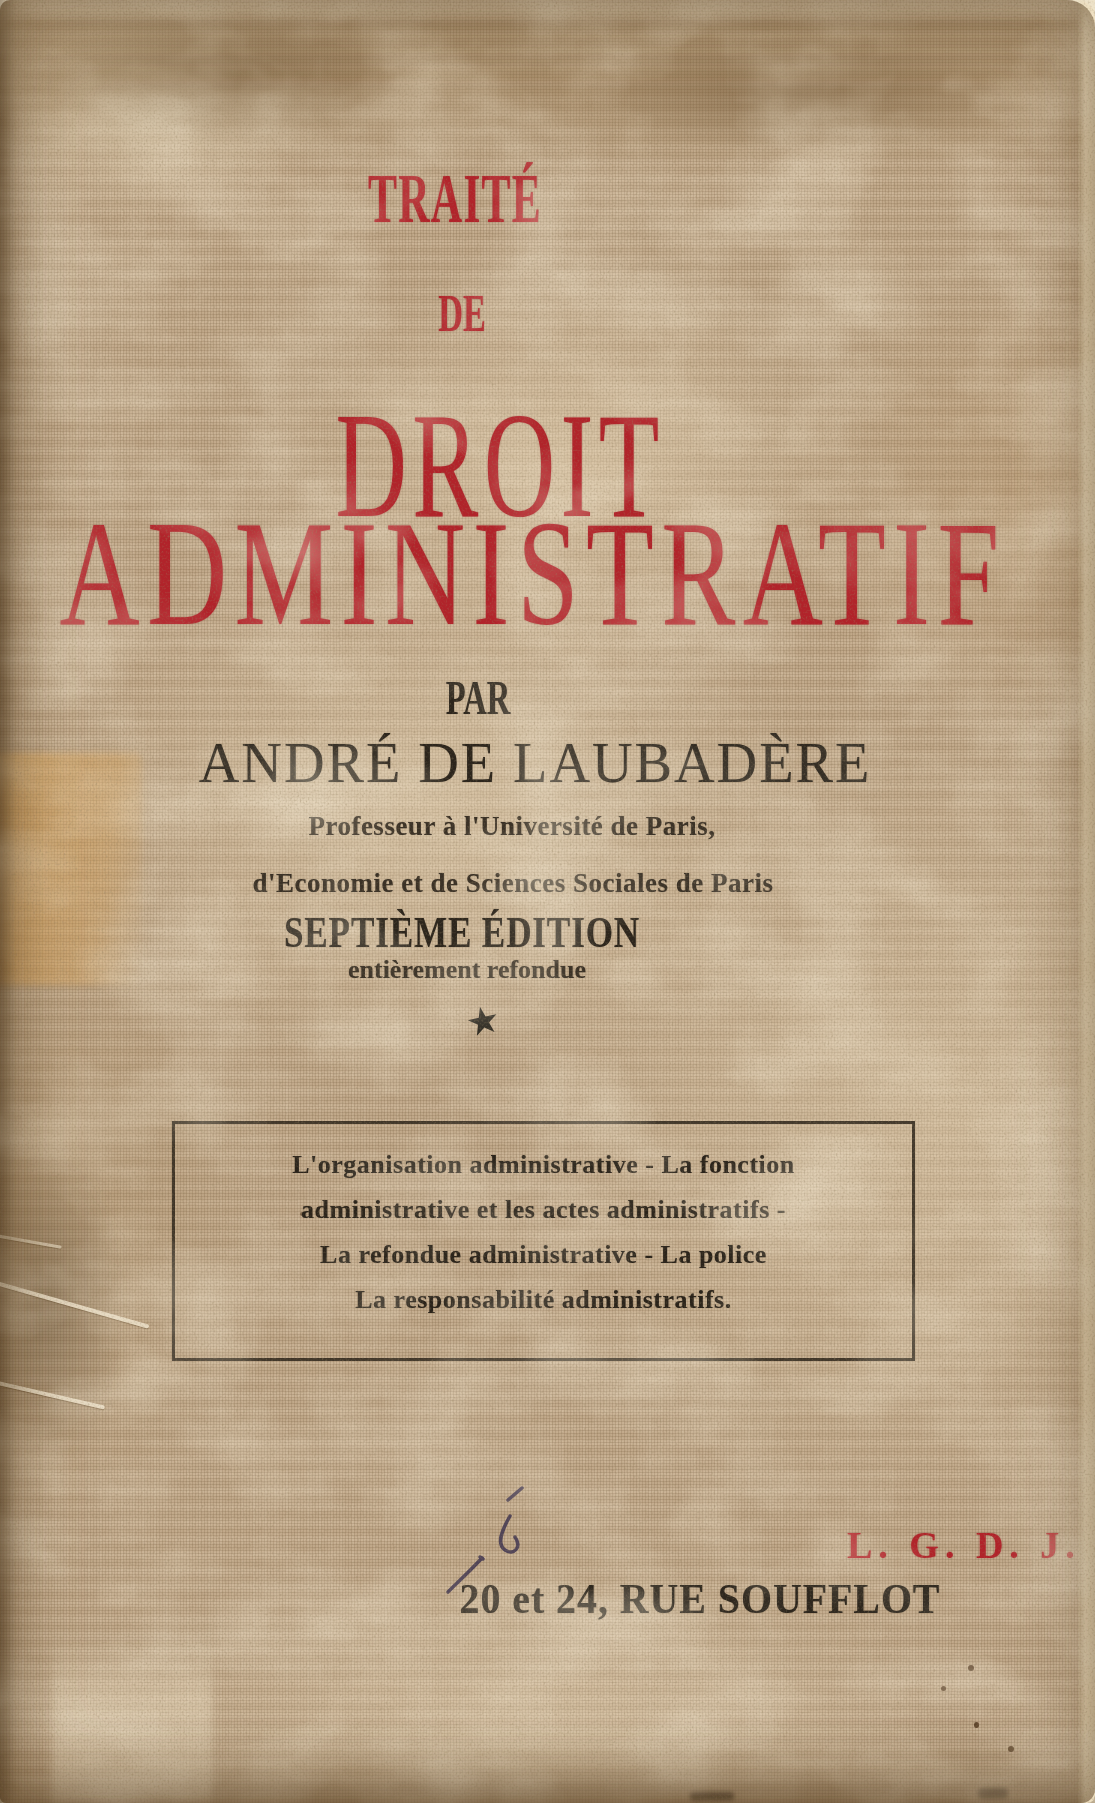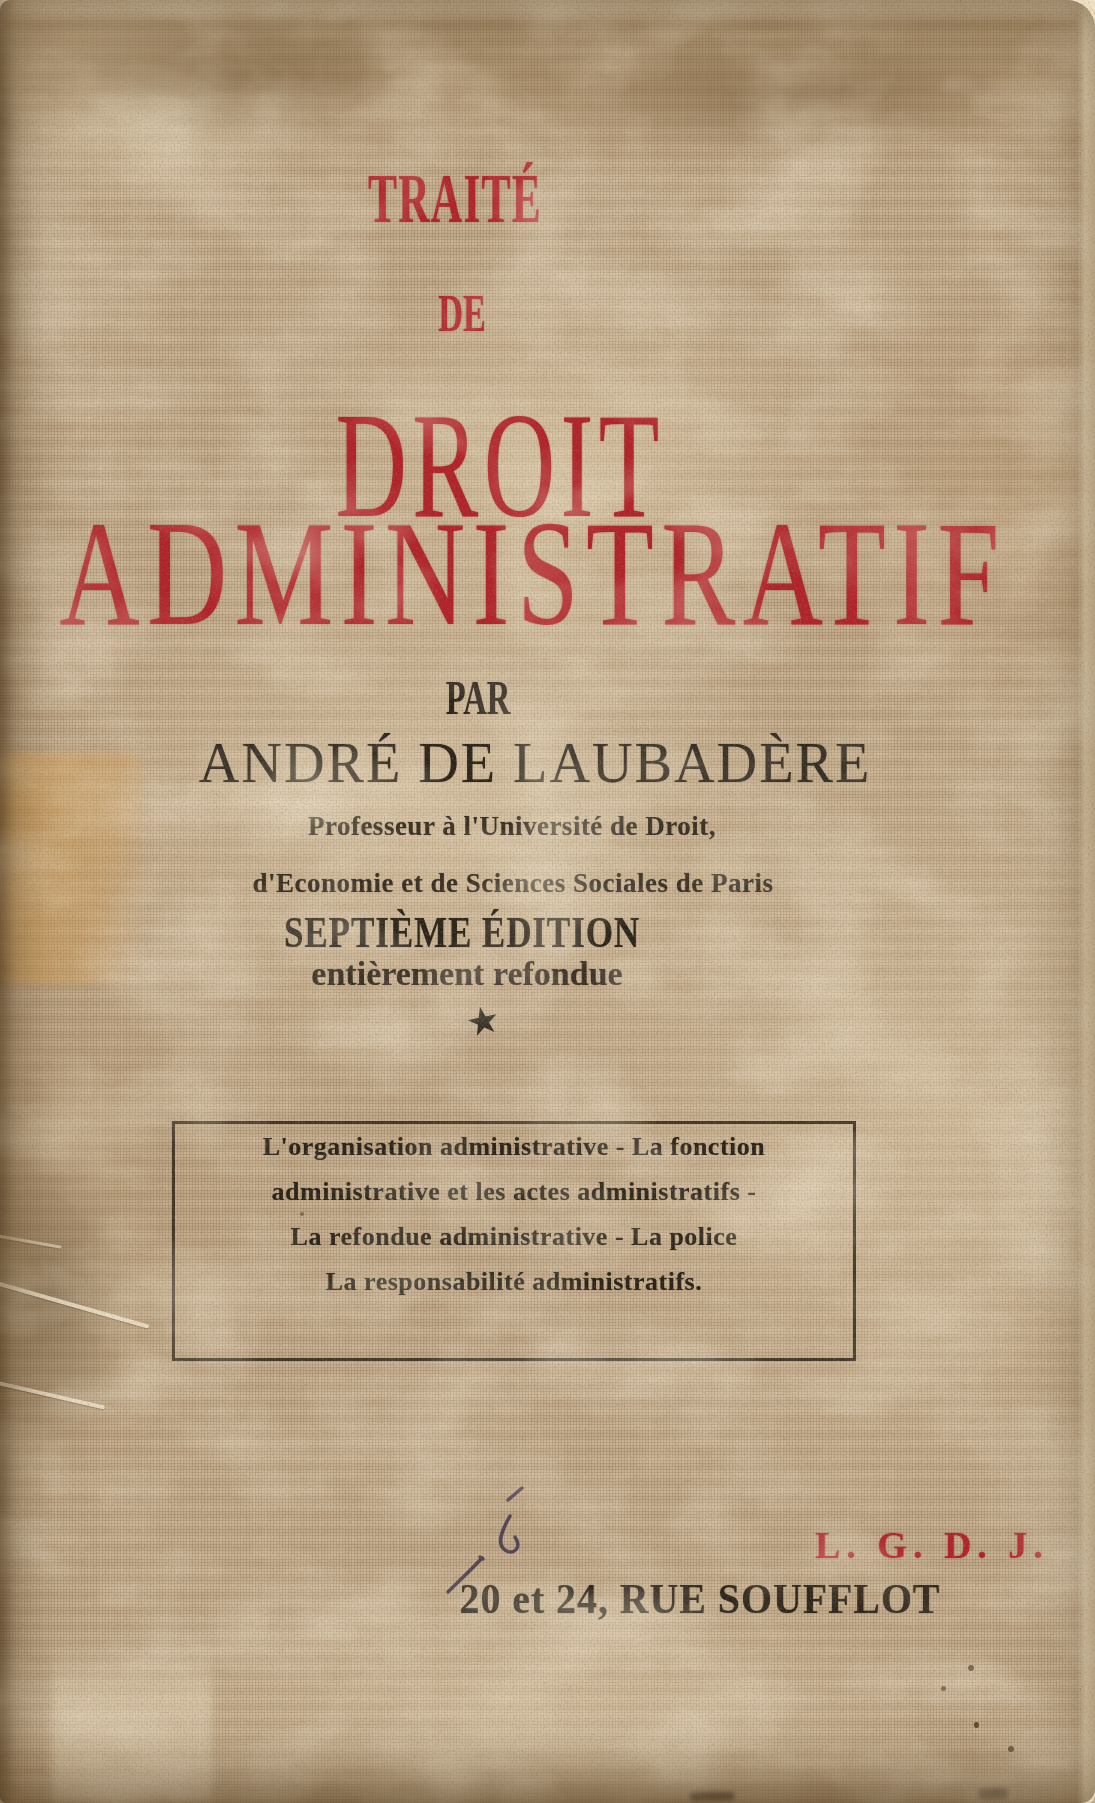--- a/index.html
+++ b/index.html
@@ -58,27 +58,27 @@
 
   .t-traite{left:455px;top:164px;font-size:70px;font-weight:bold;letter-spacing:2px;transform:translateX(-50%) scaleX(.62);}
   .t-de{left:462px;top:288px;font-size:52px;font-weight:bold;transform:translateX(-50%) scaleX(.66);}
   .t-droit{left:500px;top:390px;font-size:150px;letter-spacing:8px;transform:translateX(-50%) scaleX(.66);}
   .t-admin{left:533px;top:498px;font-size:150px;letter-spacing:10px;transform:translateX(-50%) scaleX(.74);}
   .t-par{left:478px;top:674px;font-size:48px;font-weight:bold;transform:translateX(-50%) scaleX(.68);}
   .t-author{left:535px;top:734px;font-size:58px;letter-spacing:2px;transform:translateX(-50%) scaleX(.97);}
   .t-role1{left:512px;top:813px;font-size:27px;font-weight:bold;letter-spacing:.5px;}
   .t-role2{left:513px;top:850px;font-size:27px;font-weight:bold;letter-spacing:.5px;margin-top:20px;}
   .t-edition{left:462px;top:911px;font-size:44px;font-weight:bold;letter-spacing:1px;transform:translateX(-50%) scaleX(.80);}
-  .t-note{left:467px;top:957px;font-size:34px;font-weight:bold;}
+  .t-note{left:467px;top:957px;font-size:26px;font-weight:bold;}
   .t-star{left:483px;top:1002px;font-size:38px;color:#2a261e;transform:translateX(-50%) rotate(-12deg);}
-  .t-pub{left:815px;top:1526px;font-size:38px;font-weight:bold;letter-spacing:6px;}
+  .t-pub{left:815px;top:1526px;font-size:38px;font-weight:bold;letter-spacing:6px;padding-left:32px;}
   .t-addr{left:700px;top:1578px;font-size:42px;font-weight:bold;letter-spacing:1px;transform:translateX(-50%) scaleX(.95);color:#2d261d;text-shadow:0 0 1px rgba(42,34,22,.4);}
 
-  .contents-box{position:absolute;left:172px;top:1121px;width:684px;height:240px;box-sizing:border-box;
-    border:3px solid rgba(43,35,25,.85);text-align:center;}
+  .contents-box{position:absolute;left:172px;top:1121px;width:743px;height:240px;box-sizing:border-box;
+    border:3px solid rgba(43,35,25,.85);padding-top:18px;text-align:center;}
   .box-line{font-size:26px;font-weight:bold;line-height:45px;letter-spacing:.5px;color:#2a231a;text-shadow:0 0 1px rgba(40,32,22,.35);}
 
   .grain{position:absolute;inset:0;pointer-events:none;}
   .inkmark{position:absolute;left:410px;top:1478px;pointer-events:none;}
 </style>
 </head>
 <body>
 
 <div class="page">
   <div class="cover">
@@ -104,21 +104,21 @@
       <span class="bottom-smudge" style="left:978px;top:1788px;width:30px;height:11px;"></span>
     </div>
 
     <div class="txt red t-traite">TRAITÉ</div>
     <div class="txt red t-de">DE</div>
     <div class="txt red t-droit">DROIT</div>
     <div class="txt red t-admin">ADMINISTRATIF</div>
 
     <div class="txt ink t-par">PAR</div>
     <div class="txt ink t-author">ANDRÉ DE LAUBADÈRE</div>
-    <div class="txt ink-soft cx t-role1">Professeur à l'Université de Droit,</div>
+    <div class="txt ink-soft cx t-role1">Professeur à l'Université de Paris,</div>
     <div class="txt ink-soft cx t-role2">d'Economie et de Sciences Sociales de Paris</div>
 
     <div class="txt ink t-edition">SEPTIÈME ÉDITION</div>
     <div class="txt ink-soft cx t-note">entièrement refondue</div>
     <div class="txt t-star">★</div>
 
     <div class="contents-box">
       <div class="box-line">L'organisation administrative - La fonction</div>
       <div class="box-line">administrative et les actes administratifs -</div>
       <div class="box-line">La refondue administrative - La police</div>

